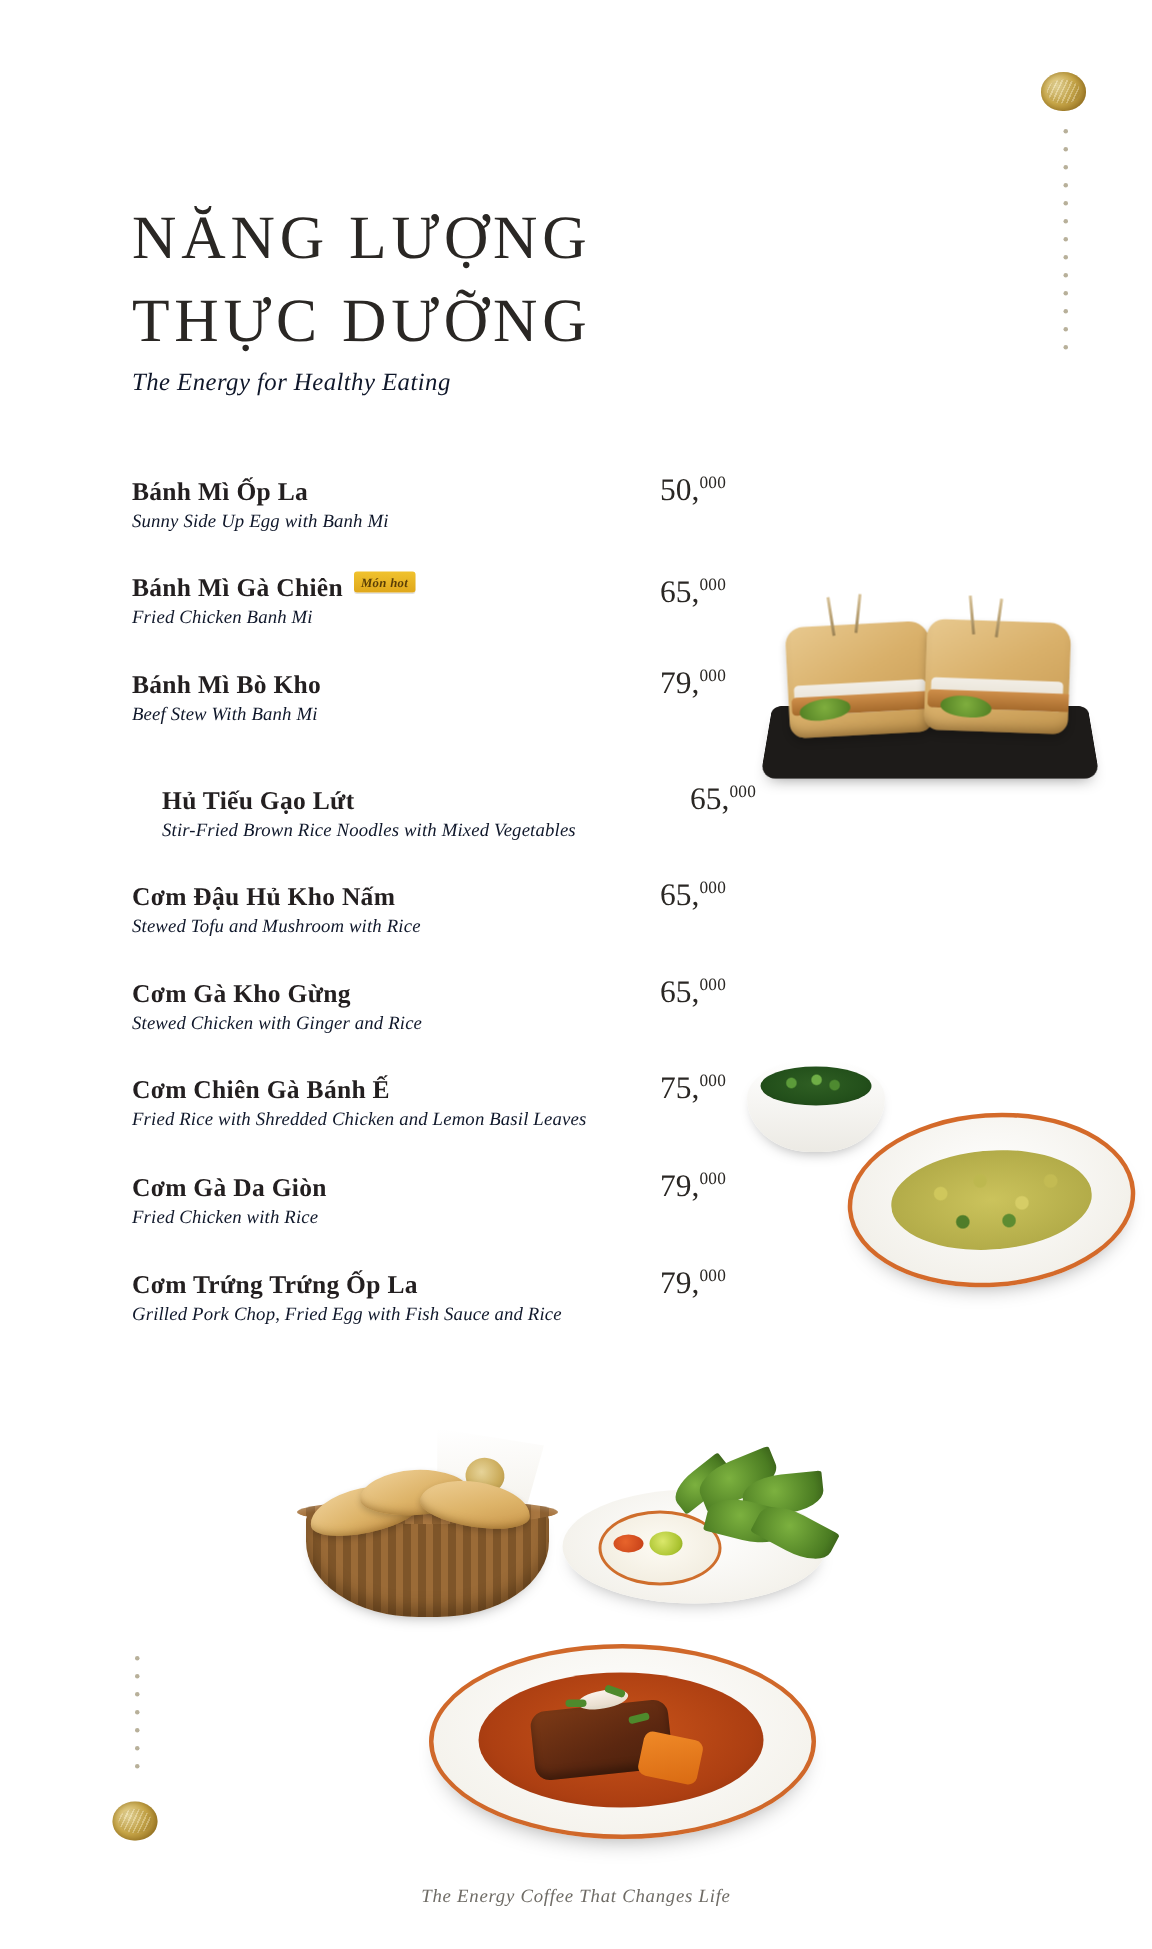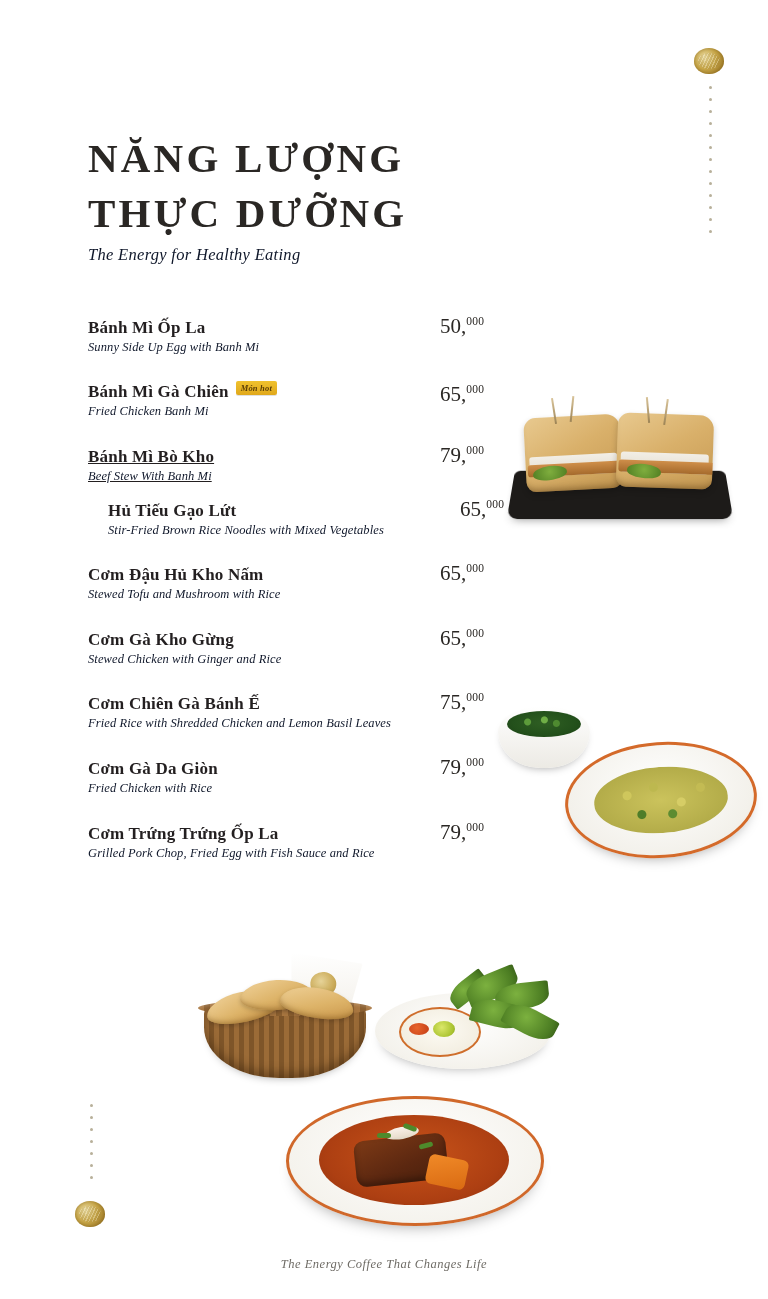--- a/index.html
+++ b/index.html
@@ -69,21 +69,21 @@
   
   .heading {
     position: absolute;
     top: 131px;
     left: 88px;
     width: 520px;
   }
   .heading h1 {
     margin: 0;
     font-family: "Liberation Serif", serif;
-    font-weight: 700;
+    font-weight: 400;
     font-size: 41px;
     letter-spacing: 3.2px;
     line-height: 1.33;
     color: #2a2724;
   }
   .heading .line2 {
     display: block;
   }
   .heading .subtitle {
     margin-top: 5px;
@@ -147,21 +147,21 @@
   }
   .item-price .cents {
     font-size: 11.5px;
     vertical-align: super;
     letter-spacing: .2px;
   }
 
   
   .m0 { margin-bottom: 27px; }
   .m1 { margin-bottom: 28px; }
-  .m2 { margin-bottom: 17px; text-decoration: underline; }
+  .m2 { margin-bottom: 40px; }
   .m3 { margin-bottom: 27px; margin-left: 20px; }
   .m4 { margin-bottom: 28px; }
   .m5 { margin-bottom: 27px; }
   .m6 { margin-bottom: 28px; }
   .m7 { margin-bottom: 28px; }
 
   .price-shift-1 { top: 0px; }
 
   
   .photo {

